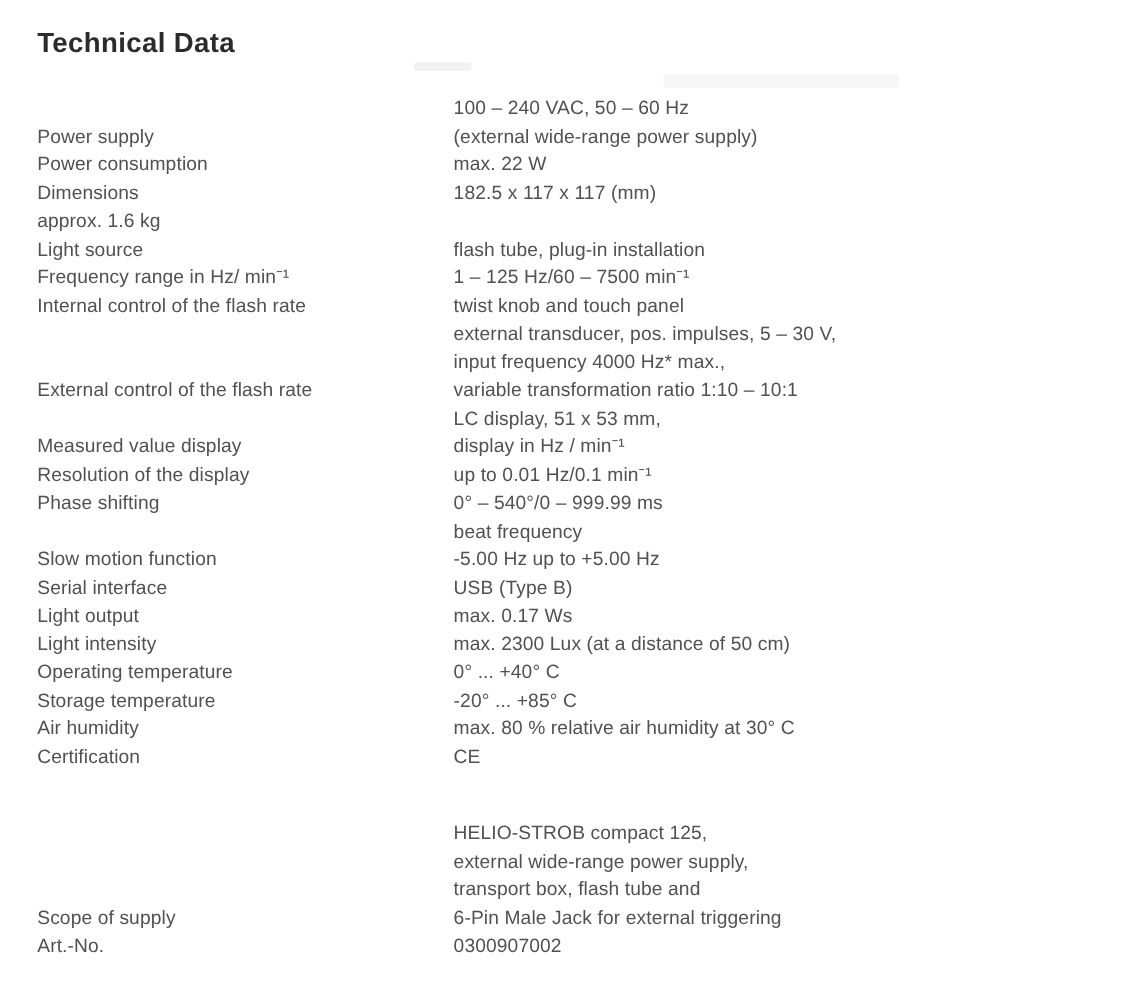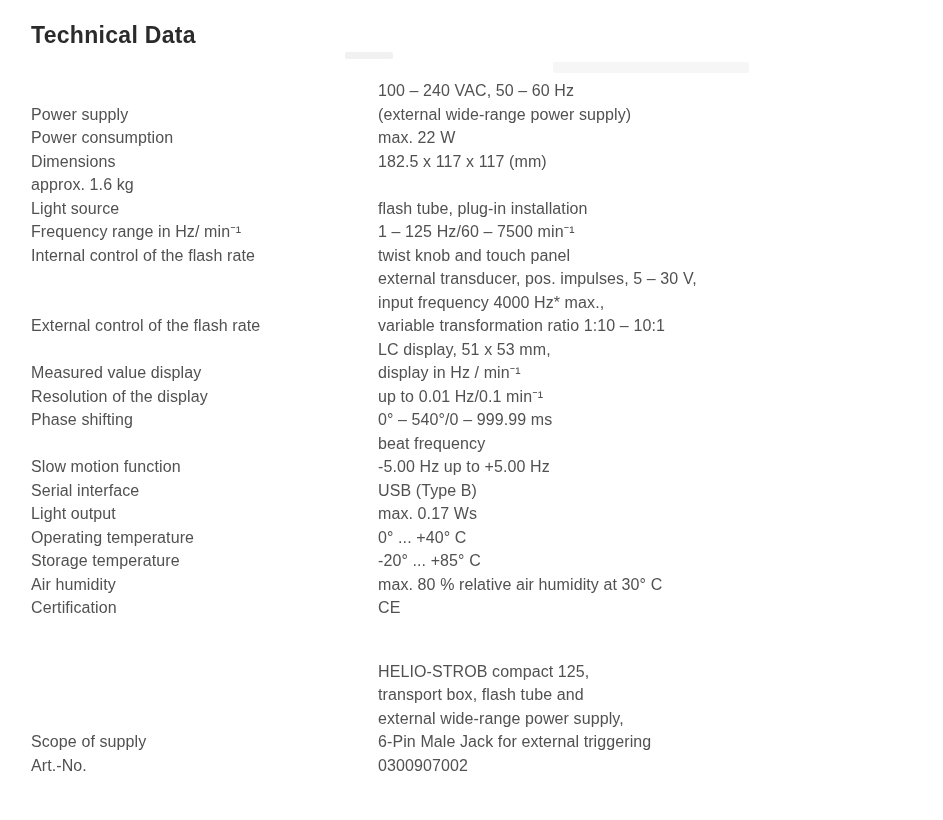--- a/index.html
+++ b/index.html
@@ -159,20 +159,26 @@
         <div class="spec-value-line">USB (Type B)</div>
       </div>
     </div>
     <div class="spec-row">
       <div class="spec-label">Light output</div>
       <div class="spec-value">
         <div class="spec-value-line">max. 0.17 Ws</div>
       </div>
     </div>
     <div class="spec-row">
+      <div class="spec-label">Light intensity</div>
+      <div class="spec-value">
+        <div class="spec-value-line">max. 2300 Lux (at a distance of 50 cm)</div>
+      </div>
+    </div>
+    <div class="spec-row">
       <div class="spec-label">Operating temperature</div>
       <div class="spec-value">
         <div class="spec-value-line">0° ... +40° C</div>
       </div>
     </div>
     <div class="spec-row">
       <div class="spec-label">Storage temperature</div>
       <div class="spec-value">
         <div class="spec-value-line">-20° ... +85° C</div>
       </div>
@@ -186,22 +192,22 @@
     <div class="spec-row">
       <div class="spec-label">Certification</div>
       <div class="spec-value">
         <div class="spec-value-line">CE</div>
       </div>
     </div>
     <div class="spec-row gap-before">
       <div class="spec-label">Scope of supply</div>
       <div class="spec-value">
         <div class="spec-value-line">HELIO-STROB compact 125,</div>
+        <div class="spec-value-line">external wide-range power supply,</div>
         <div class="spec-value-line">transport box, flash tube and</div>
-        <div class="spec-value-line">external wide-range power supply,</div>
         <div class="spec-value-line">6-Pin Male Jack for external triggering</div>
       </div>
     </div>
     <div class="spec-row">
       <div class="spec-label">Art.-No.</div>
       <div class="spec-value">
         <div class="spec-value-line">0300907002</div>
       </div>
     </div>
   </div>

